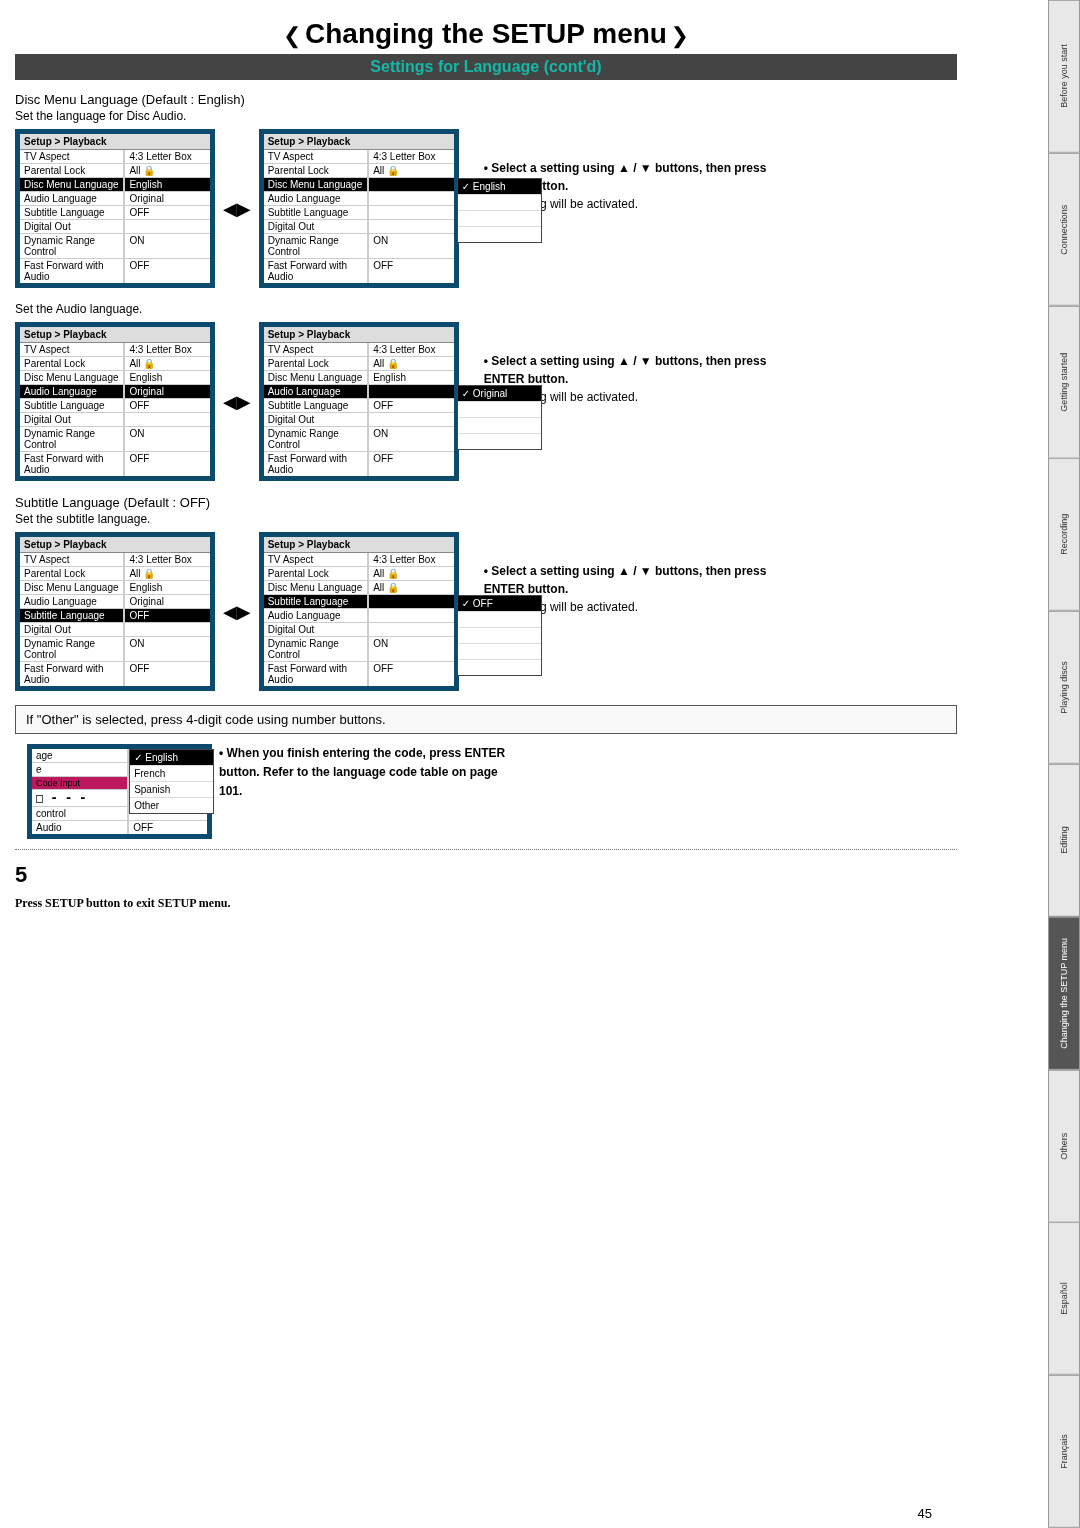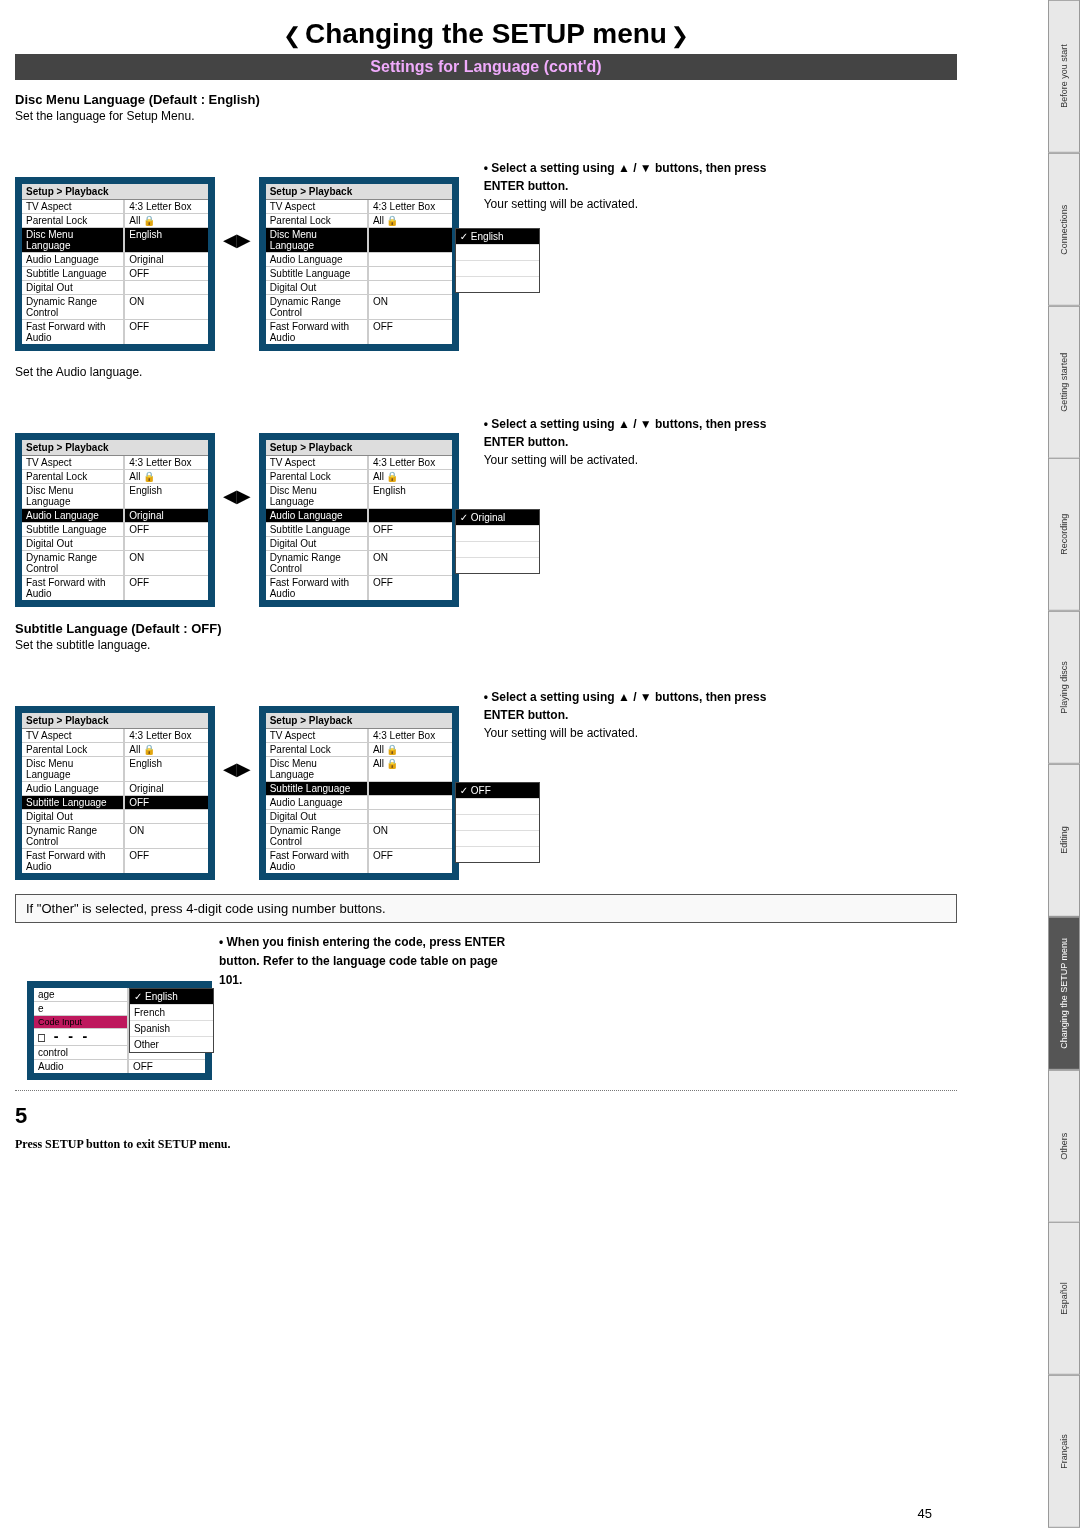--- a/index.html
+++ b/index.html
@@ -60,46 +60,45 @@
     }
     .page-title {
       font-size: 28px;
       font-weight: bold;
       color: #000;
     }
 
     
     .section-subtitle {
       background: #444;
-      color: #f0abfc;
+      color: #14b8a6;
       text-align: center;
       font-size: 16px;
       font-weight: bold;
       padding: 4px 0;
       margin-bottom: 12px;
     }
 
     
     .section-block {
       margin-bottom: 14px;
     }
     .section-heading {
-      font-weight: bold;
+      font-weight: normal;
       font-size: 13px;
       margin-bottom: 2px;
     }
     .section-desc {
       font-size: 12px;
       margin-bottom: 6px;
     }
     .setup-table {
-      border: 7px solid #0c4a6e;
+      border: 5px solid #0c4a6e;
       width: 200px;
       font-size: 10px;
-      margin-top: 48px;
     }
     .setup-table-header {
       background: #ddd;
       padding: 2px 4px;
       font-weight: bold;
       border-bottom: 1px solid #888;
     }
     .setup-table-row {
       display: flex;
       border-bottom: 1px solid #ccc;
@@ -243,21 +242,21 @@
   <div class="page-title-container">
     <span style="font-size:22px;">❮</span>
     <span class="page-title">Changing the SETUP menu</span>
     <span style="font-size:22px;">❯</span>
   </div>
 
   <div class="section-subtitle">Settings for Language (cont'd)</div>
 
   <div class="section-block">
     <div class="section-heading">Disc Menu Language (Default : English)</div>
-    <div class="section-desc">Set the language for Setup Menu.</div>
+    <div class="section-desc">Set the language for Disc Audio.</div>
 
     <div class="section-layout">
       <div class="tables-pair">
 
         <div class="setup-table">
           <div class="setup-table-header">Setup &gt; Playback</div>
           <div class="setup-table-row">
               <div class="setup-table-cell-left">TV Aspect</div>
               <div class="setup-table-cell-right">4:3 Letter Box</div>
             </div>

